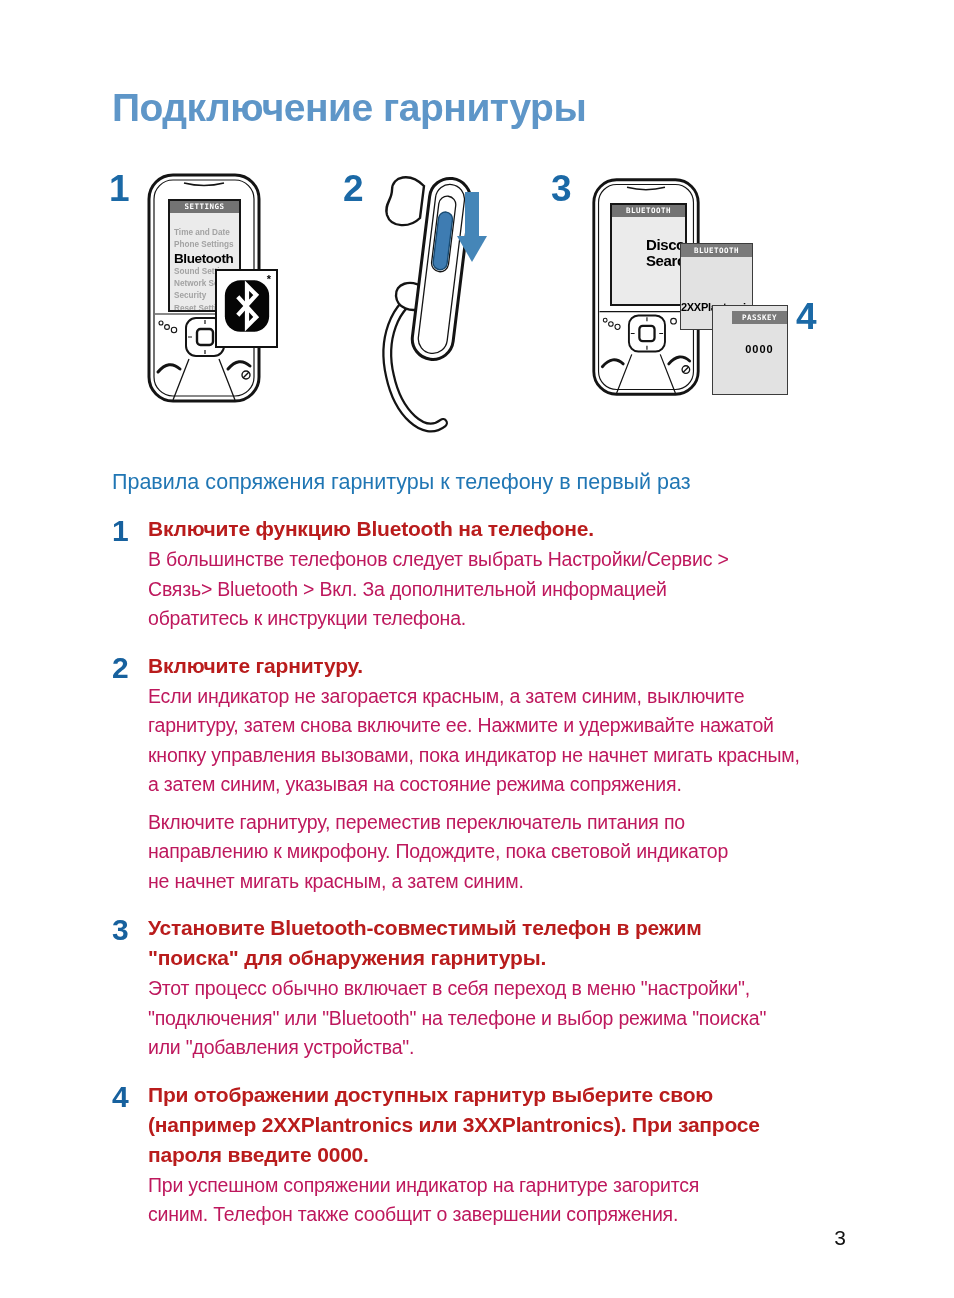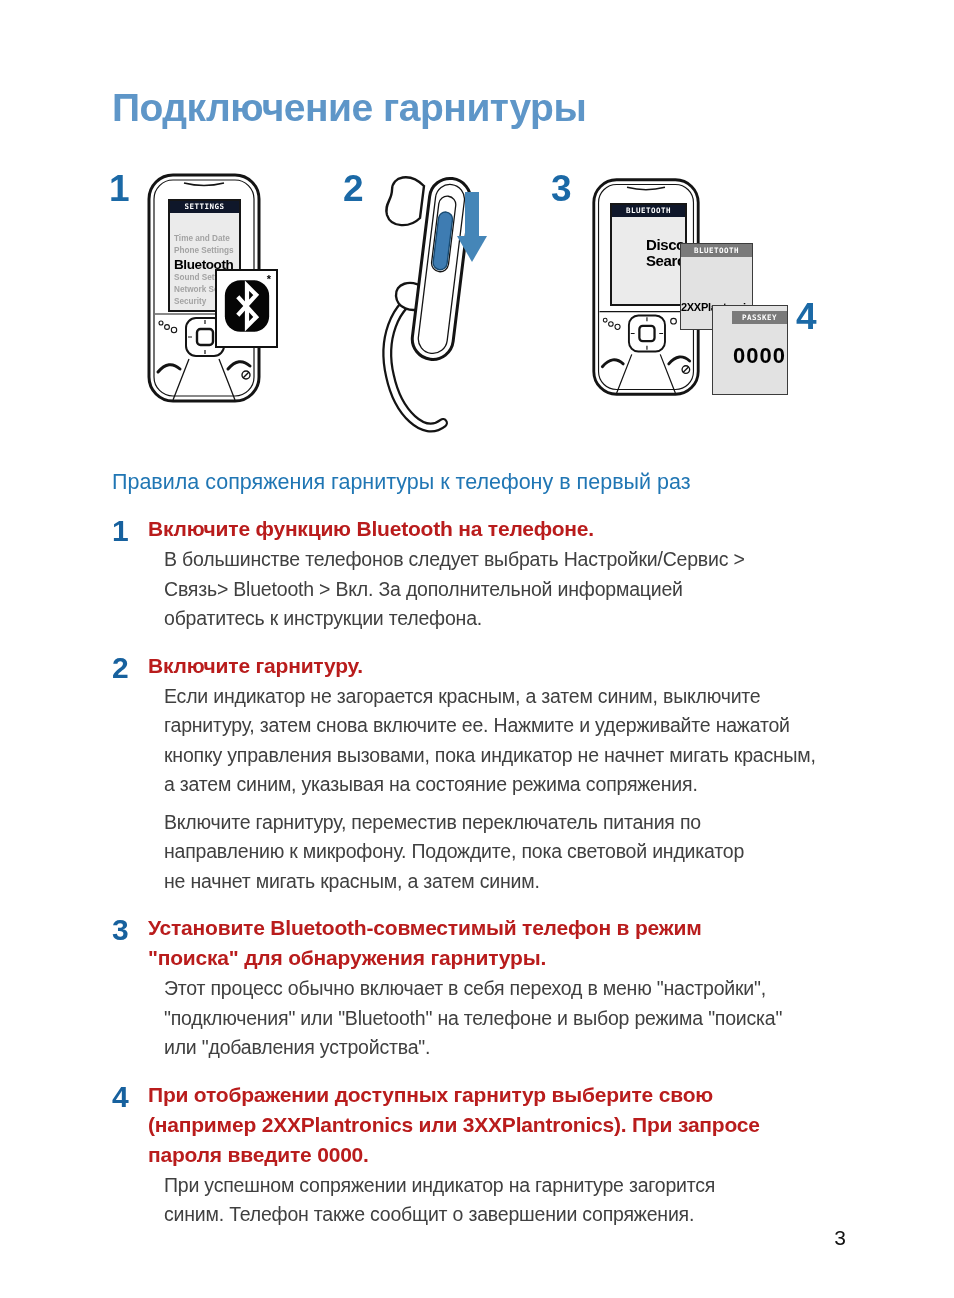--- a/index.html
+++ b/index.html
@@ -16,55 +16,55 @@
   #n2{left:231px;top:6px}
   #n3{left:439px;top:6px}
   #n4{left:684px;top:134px}
 
   .phone{position:absolute;}
   #phone1{left:33px;top:8px;width:118px;height:232px;}
   #phone3{left:478px;top:11px;width:112px;height:224px;}
   .phone svg{display:block;width:100%;height:100%;}
 
   .screen{position:absolute;background:#ebebeb;border:2px solid #161616;box-sizing:border-box;overflow:hidden;}
-  .bar{background:#0f172a;color:#fff;font-family:"DejaVu Sans Mono",monospace;font-weight:bold;
+  .bar{background:#737373;color:#fff;font-family:"DejaVu Sans Mono",monospace;font-weight:bold;
        font-size:7.5px;letter-spacing:0.5px;text-align:center;height:12px;line-height:12px;}
   #phone1-screen{left:23px;top:27px;width:73px;height:113px;}
-  .menu{padding:20px 0 0 4px;}
+  .menu{padding:14px 0 0 4px;}
   .mi{font-size:8.2px;font-weight:bold;color:#a3a3a3;line-height:12.2px;white-space:nowrap;}
   .mi.sel{font-size:13.5px;color:#000;line-height:15px;letter-spacing:-0.4px;}
   #phone3-screen{left:20px;top:28px;width:77px;height:103px;}
   .p3body{margin-top:20px;text-align:center;font-size:15px;font-weight:bold;color:#000;
           line-height:16.5px;letter-spacing:-0.4px;margin-left:34px;}
 
   .bt-callout{position:absolute;left:103px;top:105px;width:63px;height:79px;background:#fff;
               border:2px solid #111;box-sizing:border-box;}
   .bt-callout svg{display:block;margin:6px auto 0;}
   .reg{position:absolute;top:3px;right:5px;font-size:11px;font-weight:bold;color:#000;line-height:1;}
 
   .headset{position:absolute;left:252px;top:6px;width:135px;height:278px;}
   .headset svg{display:block;width:100%;height:100%;}
 
   .callout{position:absolute;background:#e2e2e2;border:1px solid #3c3c3c;box-sizing:border-box;}
   #co-bt{left:568px;top:79px;width:73px;height:87px;}
   #co-pk{left:600px;top:141px;width:76px;height:90px;padding-left:19px;}
   .callout .bar{height:13px;line-height:13px;background:#7a7a7a;}
   #co-pk .bar{margin-top:5px;}
   .co-name{margin-top:44px;text-align:center;font-weight:bold;font-size:11px;color:#000;letter-spacing:-0.3px;}
-  .co-pass{margin-top:19px;text-align:center;font-weight:bold;font-size:22px;color:#000;letter-spacing:1px;}
+  .co-pass{margin-top:19px;text-align:center;font-weight:bold;font-size:11px;color:#000;letter-spacing:1px;}
 
   
   .subtitle{margin:16px 0 12px 0;font-size:21.5px;font-weight:400;color:#2076b4;line-height:1.2;}
   .steps{margin-top:19px;}
   .step{display:flex;margin-bottom:9px;}
   .step-num{flex:none;width:36px;font-size:30px;font-weight:bold;color:#17619e;line-height:30px;padding-top:2px;}
   .step-content{flex:1;min-width:0;}
   .step-title{font-size:21px;font-weight:bold;color:#b91c1c;line-height:30px;letter-spacing:-0.2px;}
   .step-title div{white-space:nowrap;}
-  .para{margin:1px 0 8px 16px;font-size:19.5px;color:#404040;line-height:29.5px;letter-spacing:-0.2px;}
+  .para{margin:1px 0 8px 0;font-size:19.5px;color:#be185d;line-height:29.5px;letter-spacing:-0.2px;}
   .para div{white-space:nowrap;}
 
   .pageno{position:absolute;top:1226px;right:108px;font-size:21px;color:#111;}
 </style>
 </head>
 <body>
 
 <div class="page">
 
   <h1 class="title">Подключение гарнитуры</h1>

